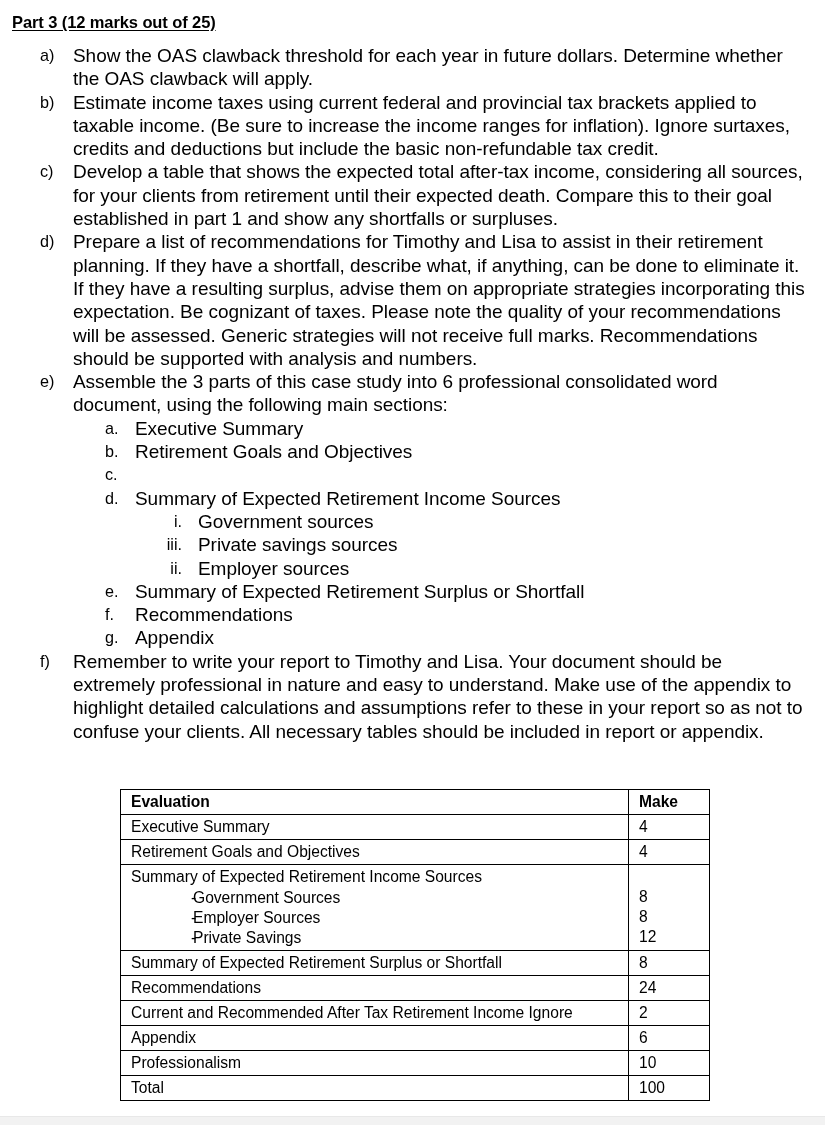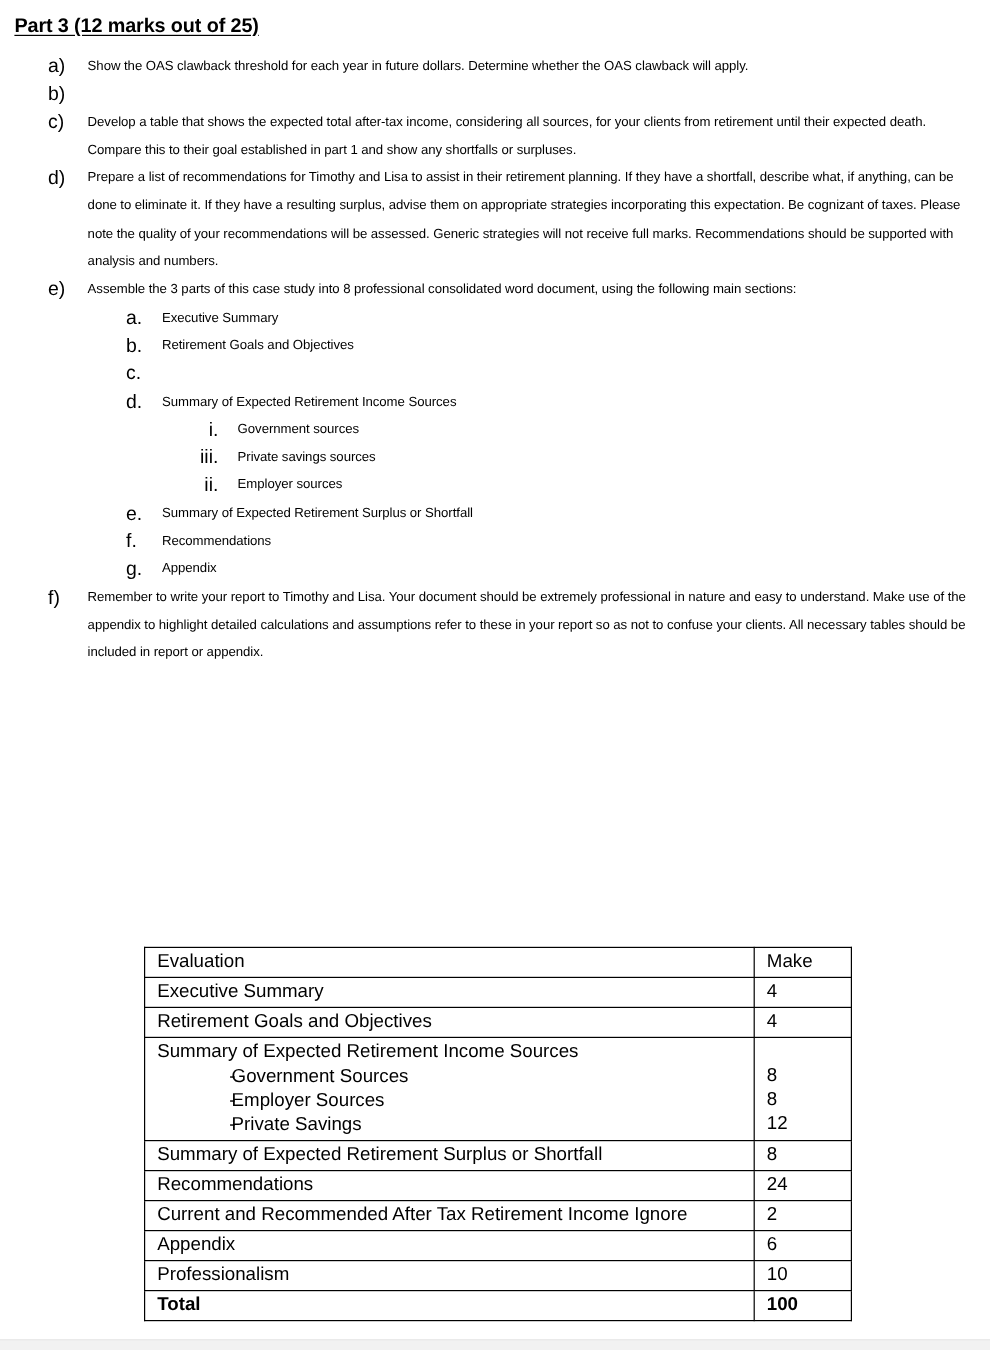--- a/index.html
+++ b/index.html
@@ -63,21 +63,21 @@
   }
 
   .marker {
     flex: 0 0 auto;
     text-align: left;
     font-size: 16.2px;
     line-height: 23.3px;
   }
 
   .body-text {
-    font-size: 11px;
+    font-size: 19px;
     line-height: 23.3px;
     letter-spacing: -0.05px;
   }
 
   
   .lvl1 > .marker {
     width: 33px;
     margin-left: 40px;
   }
   .lvl1 > .body-text {
@@ -136,25 +136,25 @@
   table.eval-table col.c-label { width: 508px; }
   table.eval-table col.c-marks { width: 81px; }
 
   td.marks, th.marks {
     text-align: center;
     padding-left: 0;
     padding-right: 0;
   }
 
   tr.head-row td {
+    font-weight: bold;
+  }
+
+  tr.total-row td {
     font-weight: normal;
-  }
-
-  tr.total-row td {
-    font-weight: bold;
   }
 
   .group-cell {
     padding-top: 3px;
     padding-bottom: 3px;
   }
 
   .group-main {
     display: block;
     margin-bottom: 1px;
@@ -198,35 +198,36 @@
 
   <div class="outer-list">
 
     <div class="li-row lvl1">
       <span class="marker">a)</span>
       <span class="body-text">Show the OAS clawback threshold for each year in future dollars.  Determine whether the OAS clawback will apply.</span>
     </div>
 
     <div class="li-row lvl1">
       <span class="marker">b)</span>
+      <span class="body-text">Estimate income taxes using current federal and provincial tax brackets applied to taxable income. (Be sure to increase the income ranges for inflation).  Ignore surtaxes, credits and deductions but include the basic non-refundable tax credit.</span>
     </div>
 
     <div class="li-row lvl1">
       <span class="marker">c)</span>
       <span class="body-text">Develop a table that shows the expected total after-tax income, considering all sources, for your clients from retirement until their expected death. Compare this to their goal established in part 1 and show any shortfalls or surpluses.</span>
     </div>
 
     <div class="li-row lvl1">
       <span class="marker">d)</span>
       <span class="body-text">Prepare a list of recommendations for Timothy and Lisa to assist in their retirement planning.  If they have a shortfall, describe what, if anything, can be done to eliminate it.  If they have a resulting surplus, advise them on appropriate strategies incorporating this expectation.  Be cognizant of taxes.  Please note the quality of your recommendations will be assessed.  Generic strategies will not receive full marks.  Recommendations should be supported with analysis and numbers.</span>
     </div>
 
     <div class="li-row lvl1">
       <span class="marker">e)</span>
-      <span class="body-text">Assemble the 3 parts of this case study into 8 professional consolidated word document, using the following main sections:</span>
+      <span class="body-text">Assemble the 3 parts of this case study into 6 professional consolidated word document, using the following main sections:</span>
     </div>
 
     <div class="li-row lvl2">
       <span class="marker">a.</span>
       <span class="body-text">Executive Summary</span>
     </div>
     <div class="li-row lvl2">
       <span class="marker">b.</span>
       <span class="body-text">Retirement Goals and Objectives</span>
     </div>

